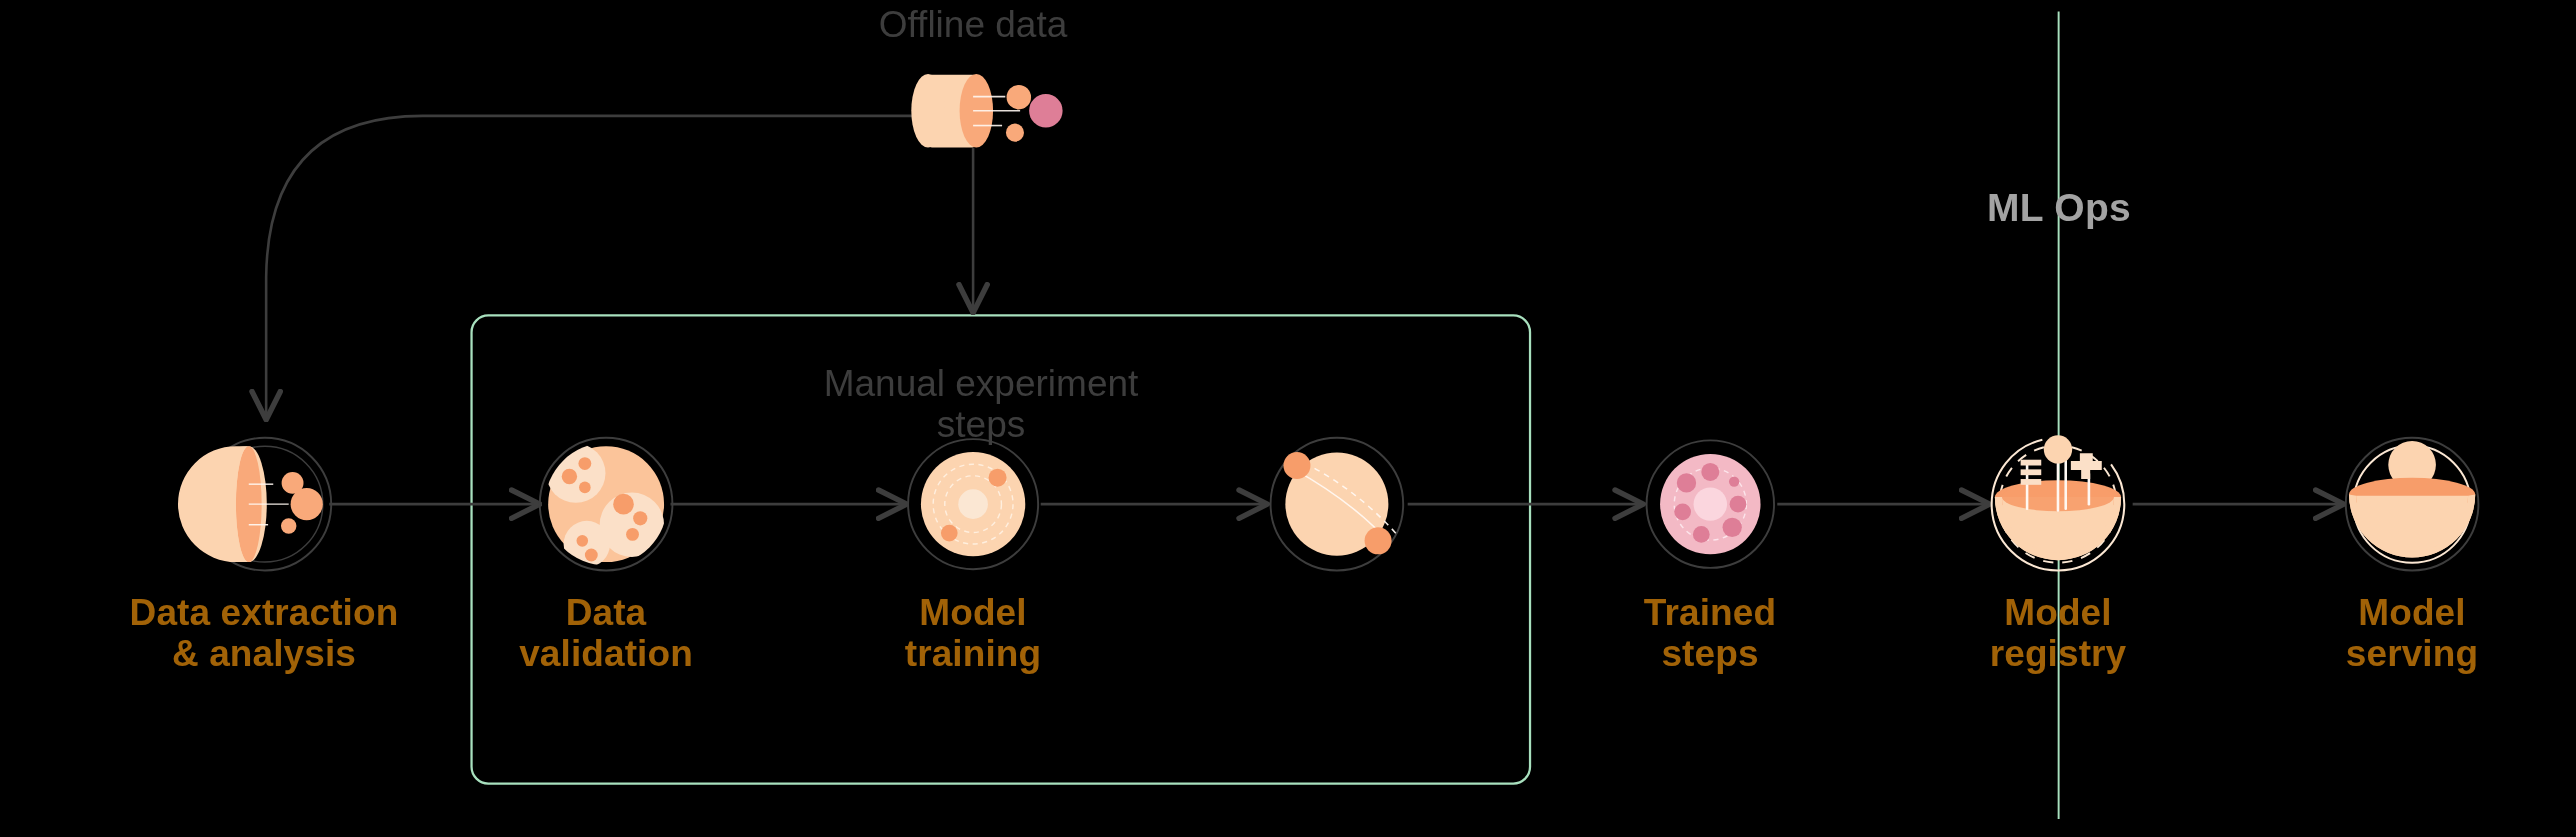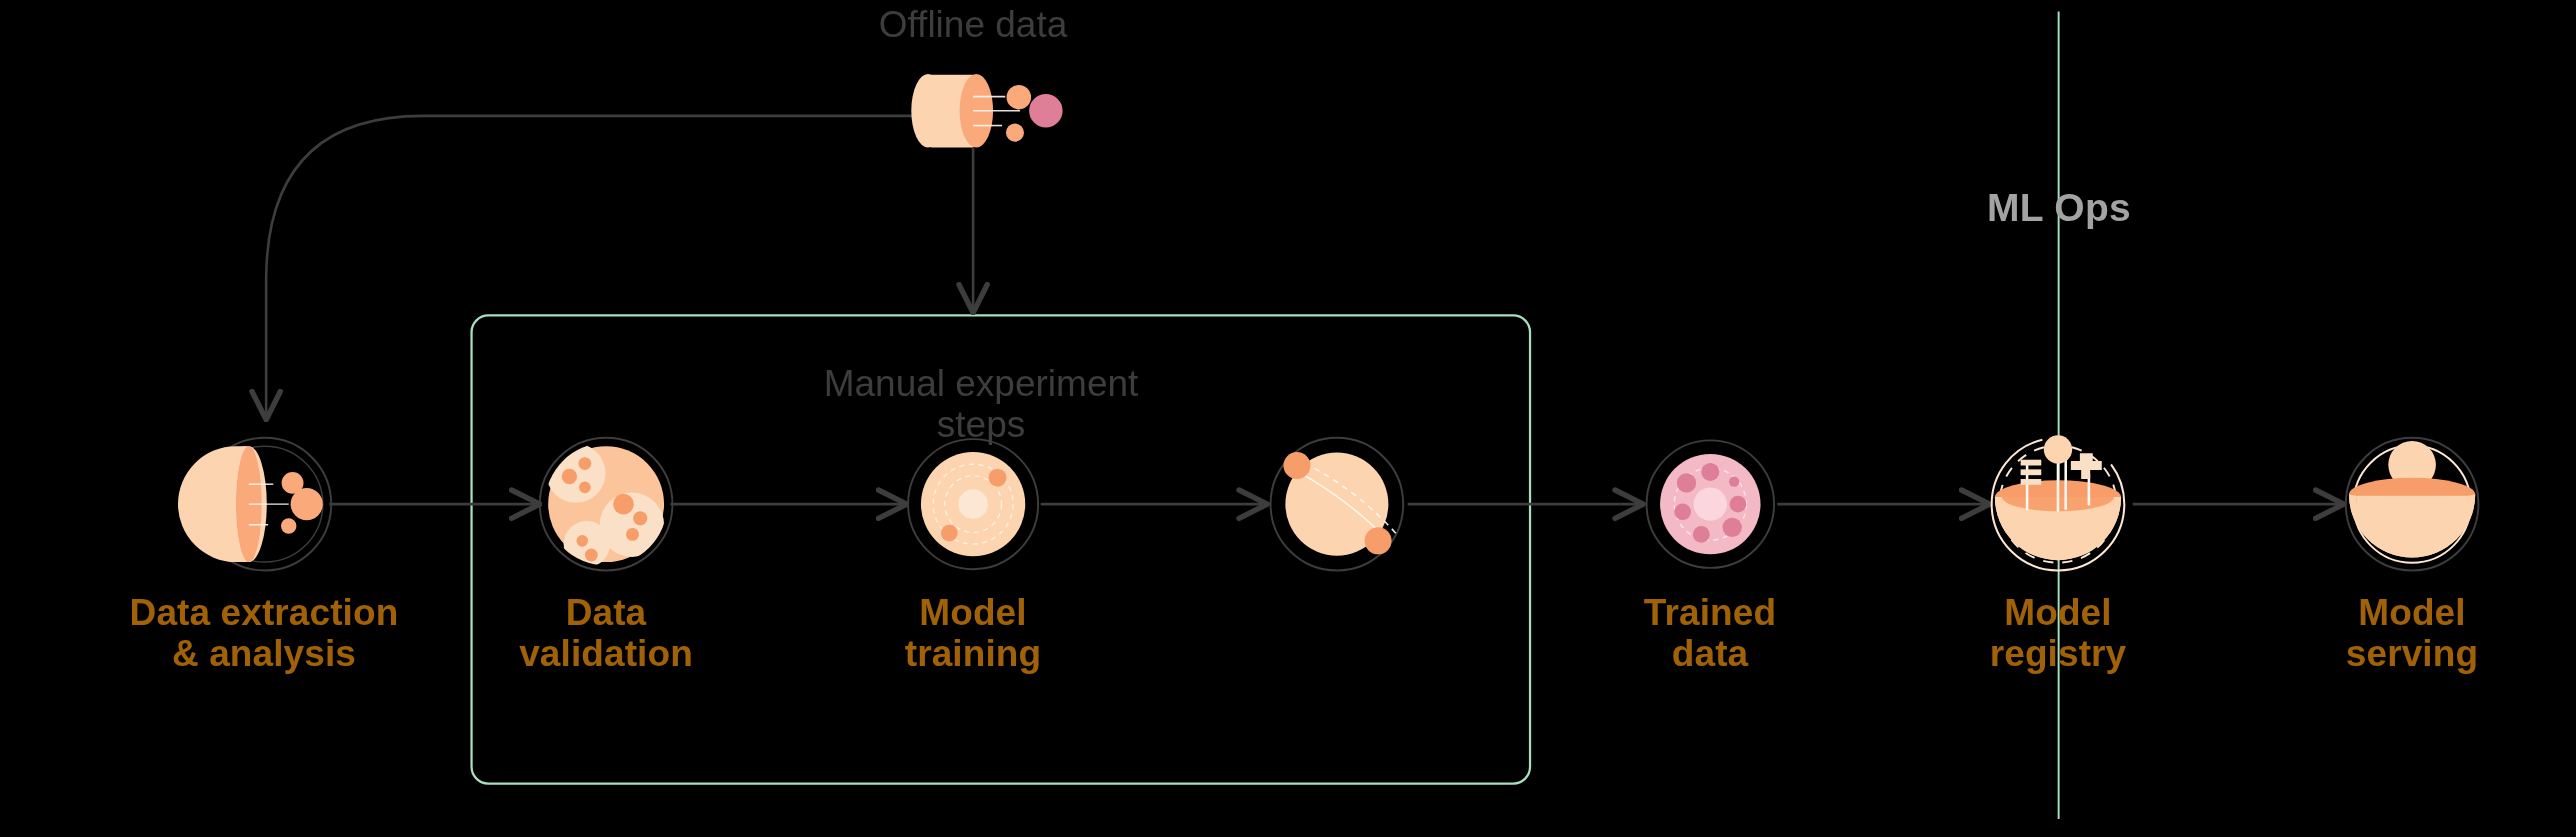--- a/index.html
+++ b/index.html
@@ -199,20 +199,20 @@
 
   <div class="box-label" style="left:752px;top:364px;width:386px;">Manual experiment steps</div>
 
   <div class="node-label" style="left:35px;top:592px;width:386px;">Data extraction
 &amp; analysis</div>
   <div class="node-label" style="left:377px;top:592px;width:386px;">Data
 validation</div>
   <div class="node-label" style="left:744px;top:592px;width:386px;">Model
 training</div>
   <div class="node-label" style="left:1481px;top:592px;width:386px;">Trained
-data</div>
+steps</div>
   <div class="node-label" style="left:1829px;top:592px;width:386px;">Model
 registry</div>
   <div class="node-label" style="left:2183px;top:592px;width:386px;">Model
 serving</div>
 
 </div>
 
 
 </body></html>

